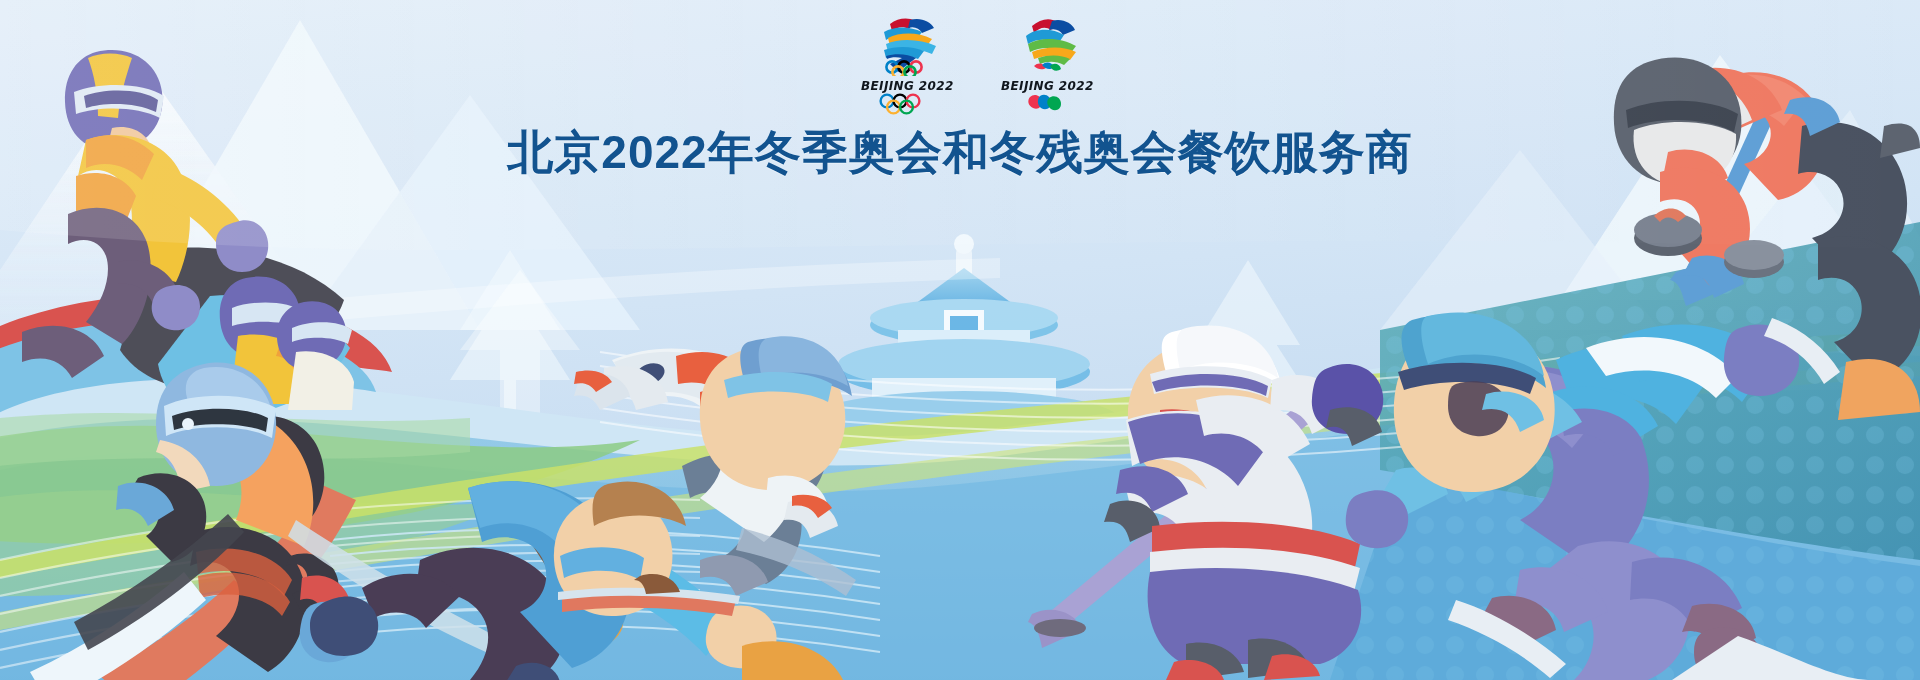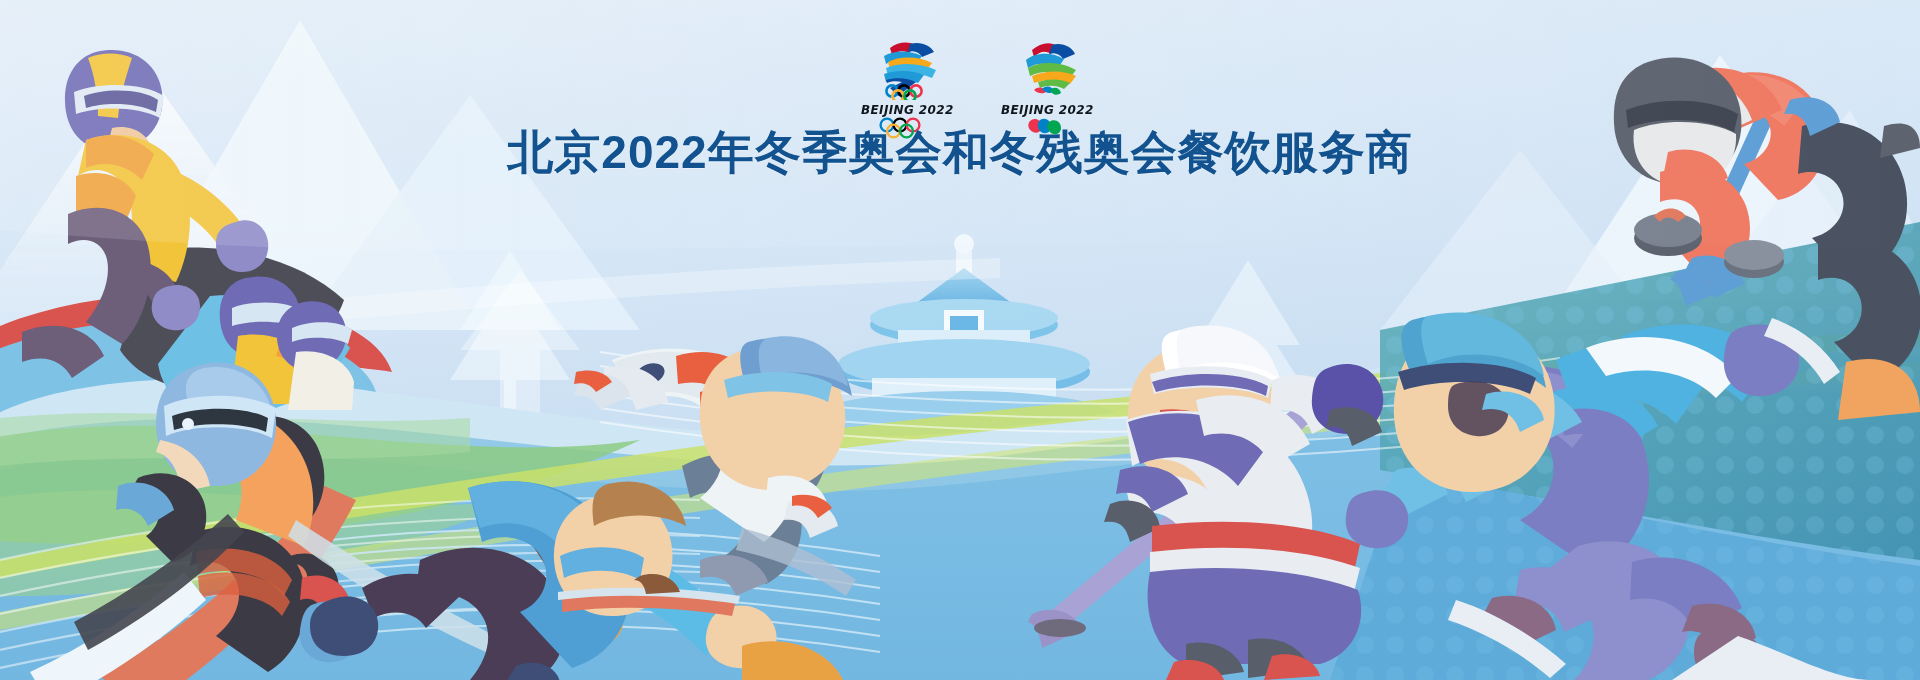--- a/index.html
+++ b/index.html
@@ -3,21 +3,21 @@
 <meta charset="utf-8">
 <style>
   html,body{margin:0;padding:0;background:#cfe2f3;}
   body{font-family:"Liberation Sans",sans-serif;}
   #banner{
     position:relative;width:1920px;height:680px;overflow:hidden;
     background:linear-gradient(170deg,#dceaf7 0%,#cfe2f5 35%,#c3daf0 70%,#bcd6ef 100%);
   }
   #banner svg.layer{position:absolute;left:0;top:0;width:1920px;height:680px;}
   #logos{
-    position:absolute;left:852px;top:38px;width:250px;height:108px;
+    position:absolute;left:852px;top:14px;width:250px;height:108px;
     display:flex;align-items:flex-start;justify-content:space-between;
   }
   .logo-block{width:110px;display:flex;flex-direction:column;align-items:center;}
   .logo-word{
     font-family:"DejaVu Sans",sans-serif;font-weight:700;font-style:italic;
     font-size:12.5px;letter-spacing:.4px;color:#10161d;margin-top:2px;
     transform:scaleX(.96);white-space:nowrap;
   }
   #title{
     position:absolute;left:0;top:122px;width:1920px;text-align:center;

